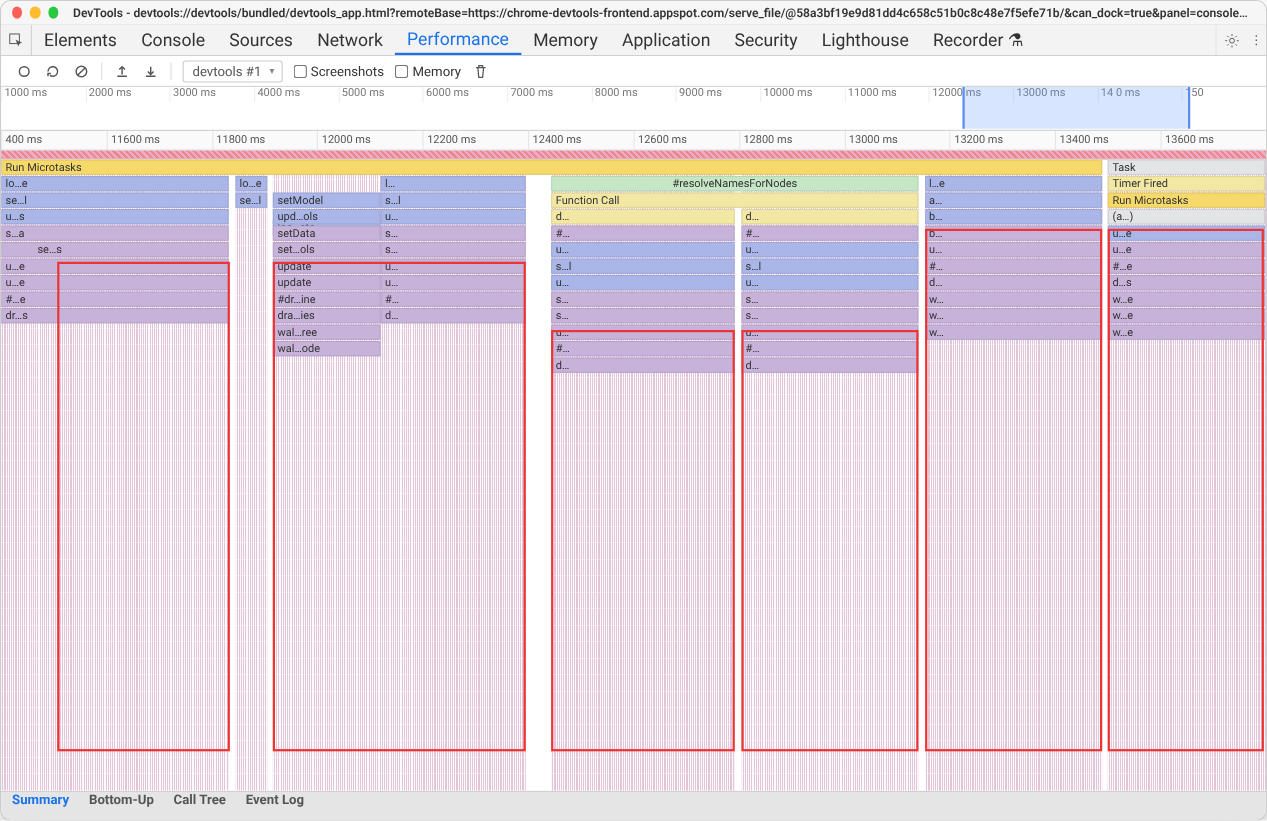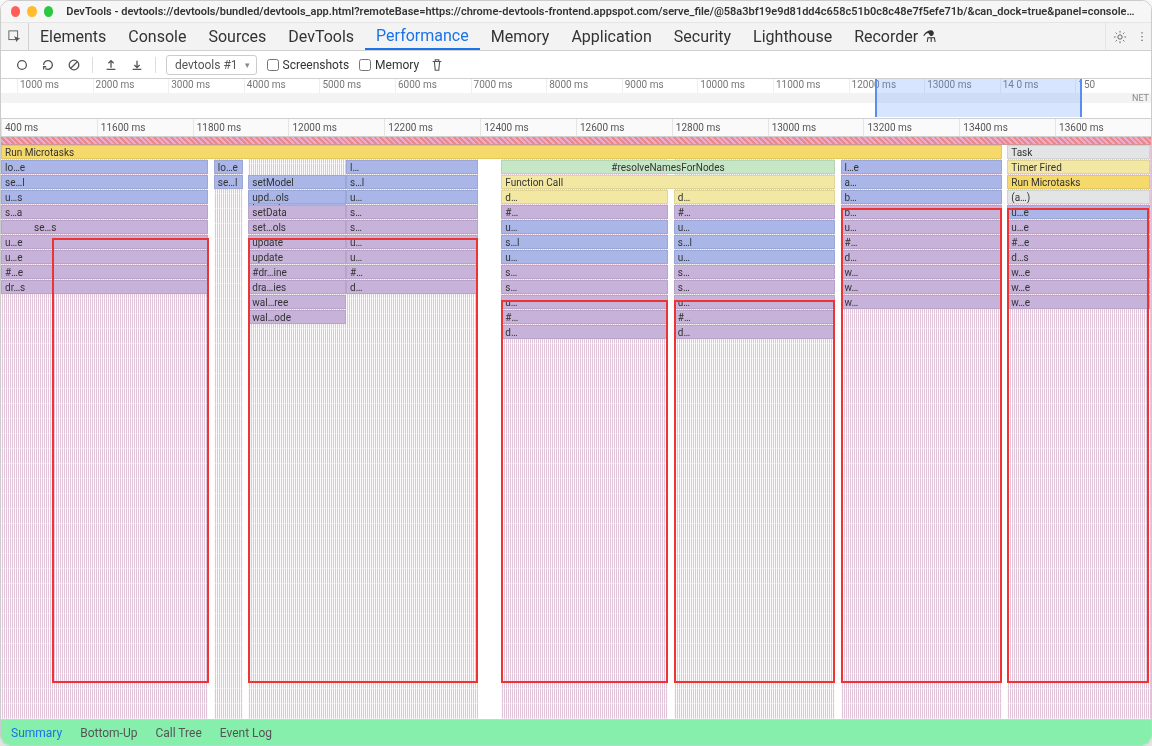--- a/index.html
+++ b/index.html
@@ -16,35 +16,35 @@
 .tabbar .spacer { flex: 1; }
 .gear { width: 28px; display:flex;align-items:center;justify-content:center;color:#555;border-left:1px solid #e5e5e5; }
 .kebab { width:18px;display:flex;align-items:center;justify-content:center;color:#555; }
 .toolbar { height: 28px; display: flex; align-items: center; padding: 0 13px; gap: 10px; border-bottom: 1px solid #d0d0d0; background:#fff; }
 .t-ic { width:16px;height:16px;display:flex;align-items:center;justify-content:center;color:#555; }
 .sel { border:1px solid #ccc; border-radius:3px; height:20px; display:flex; align-items:center; padding:0 18px 0 8px; font-size:12px; color:#555; position:relative;}
 .sel:after{content:"▾"; position:absolute; right:6px; color:#888; font-size:9px;}
 .ck { display:flex; align-items:center; gap:4px; font-size:12px; color:#333; }
 .ck input{width:12px;height:12px;}
 .overview { height: 40px; position: relative; border-bottom:1px solid #d0d0d0; background:#fff; }
-.ov-ruler { height:14px; display:flex; color:#777; font-size:10px;margin-left:16px; }
+.ov-ruler { height:14px; display:flex; color:#777; font-size:10px; }
 .ov-tick { flex:1; text-align:left; padding-left:2px; border-left:1px solid #eee; white-space:nowrap; overflow:hidden; }
 .ov-strip { height:14px; position:relative; }
 .ov-yellow{ position:absolute; top:0; height:100%; background:#f5d566; }
 .ov-handle{ position:absolute; top:0; height:38px; background:rgba(100,150,255,.25); border-left:2px solid #5b8def; border-right:2px solid #5b8def; }
 .ruler2 { height:18px; display:flex; border-bottom:1px solid #d0d0d0; background:#fafafa; font-size:10px; color:#555; }
 .r2-cell{ flex:1; border-left:1px solid #e5e5e5; padding-left:3px; overflow:hidden;white-space:nowrap; display:flex;align-items:center;}
 .redband{ height:8px; background:repeating-linear-gradient(45deg,#e88,#e88 2px,#eac 2px,#eac 4px); border-bottom:1px solid #c99;}
 .flame { flex:1; position:relative; overflow:hidden; }
 .row { height:15px; position:absolute; left:0; right:0; }
 .bar { position:absolute; top:0; height:14px; border:1px solid rgba(0,0,0,.08); font-size:10px; padding:0 3px; overflow:hidden; white-space:nowrap; line-height:13px; color:#333; }
 .c-yellow{background:#f6d96b;} .c-blue{background:#aab6e8;} .c-lav{background:#c7b2da;} .c-grey{background:#e3e4e6;} .c-green{background:#c6e7c6;text-align:center;} .c-lyellow{background:#f3e7a4;}
 .flame-bg{ position:absolute; top:0;bottom:0; background:#e3c5da; background-image:repeating-linear-gradient(90deg, rgba(255,255,255,.9) 0 1px, transparent 1px 2px),repeating-linear-gradient(0deg, rgba(255,255,255,.4) 0 1px, transparent 1px 15px);}
 .redbox{ position:absolute; border:2px solid #e33; pointer-events:none; }
-.bottomtabs{ height:26px; display:flex; align-items:center; border-top:1px solid #d0d0d0; padding:0 10px; gap:18px; font-size:12px; background:#86efac;}
+.bottomtabs{ height:26px; display:flex; border-top:1px solid #d0d0d0; padding:0 10px; gap:18px; font-size:12px; background:#e5e5e5;font-weight:bold;}
 .btab{color:#555;} .btab.active{color:#1a73e8;}
 .side-lbl{ position:absolute; right:2px; font-size:9px; color:#888; }
 svg{width:14px;height:14px;}
 </style>
 </head>
 <body>
 
 <div class="window">
 
   <div class="titlebar">
@@ -57,21 +57,21 @@
   <div class="tabbar">
     <div class="inspect-btn">
       <svg viewBox="0 0 16 16">
           <rect x="1" y="1" width="10" height="10" fill="none" stroke="currentColor"></rect>
           <path d="M7 7l7 3-3 1-1 3z" fill="currentColor"></path>
         </svg>
     </div>
     <div class="tab">Elements</div>
     <div class="tab">Console</div>
     <div class="tab">Sources</div>
-    <div class="tab">DevTools</div>
+    <div class="tab">Network</div>
     <div class="tab active">Performance</div>
     <div class="tab">Memory</div>
     <div class="tab">Application</div>
     <div class="tab">Security</div>
     <div class="tab">Lighthouse</div>
     <div class="tab"><span>Recorder</span>&nbsp;<span>⚗</span></div>
     <div class="spacer"></div>
     <div class="gear">
         <svg viewBox="0 0 16 16">
           <circle cx="8" cy="8" r="2.5" fill="none" stroke="currentColor"></circle>
@@ -139,23 +139,20 @@
       <div class="ov-tick">6000 ms</div>
       <div class="ov-tick">7000 ms</div>
       <div class="ov-tick">8000 ms</div>
       <div class="ov-tick">9000 ms</div>
       <div class="ov-tick">10000 ms</div>
       <div class="ov-tick">11000 ms</div>
       <div class="ov-tick">12000 ms</div>
       <div class="ov-tick">13000 ms</div>
       <div class="ov-tick">14 0 ms</div>
       <div class="ov-tick">150</div>
-    </div>
-    <div class="ov-strip" style="height:10px;background:#f3f3f3;">
-      <span class="side-lbl" style="top:0">NET</span>
     </div>
     <div class="ov-handle" style="left:76%;width:18%;"></div>
   </div>
 
   <div class="ruler2">
     <div class="r2-cell">400 ms</div>
     <div class="r2-cell">11600 ms</div>
     <div class="r2-cell">11800 ms</div>
     <div class="r2-cell">12000 ms</div>
     <div class="r2-cell">12200 ms</div>

